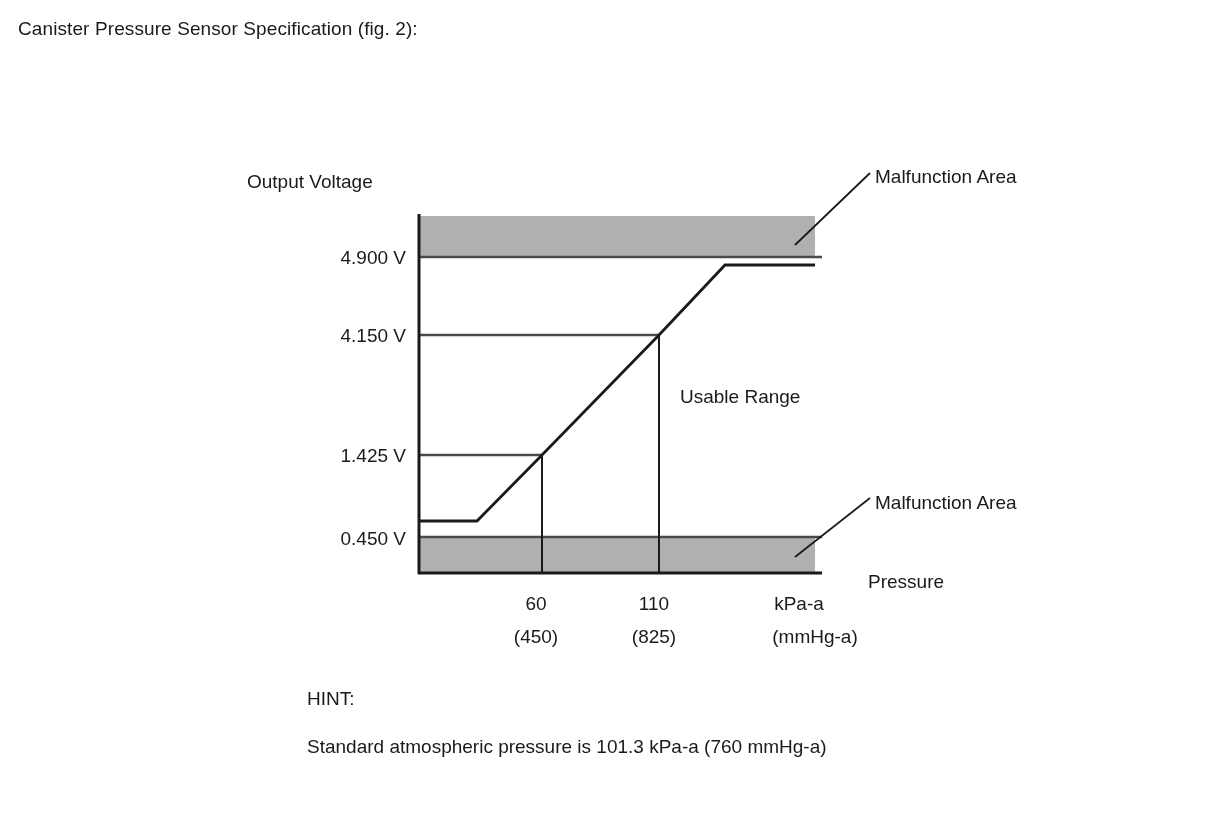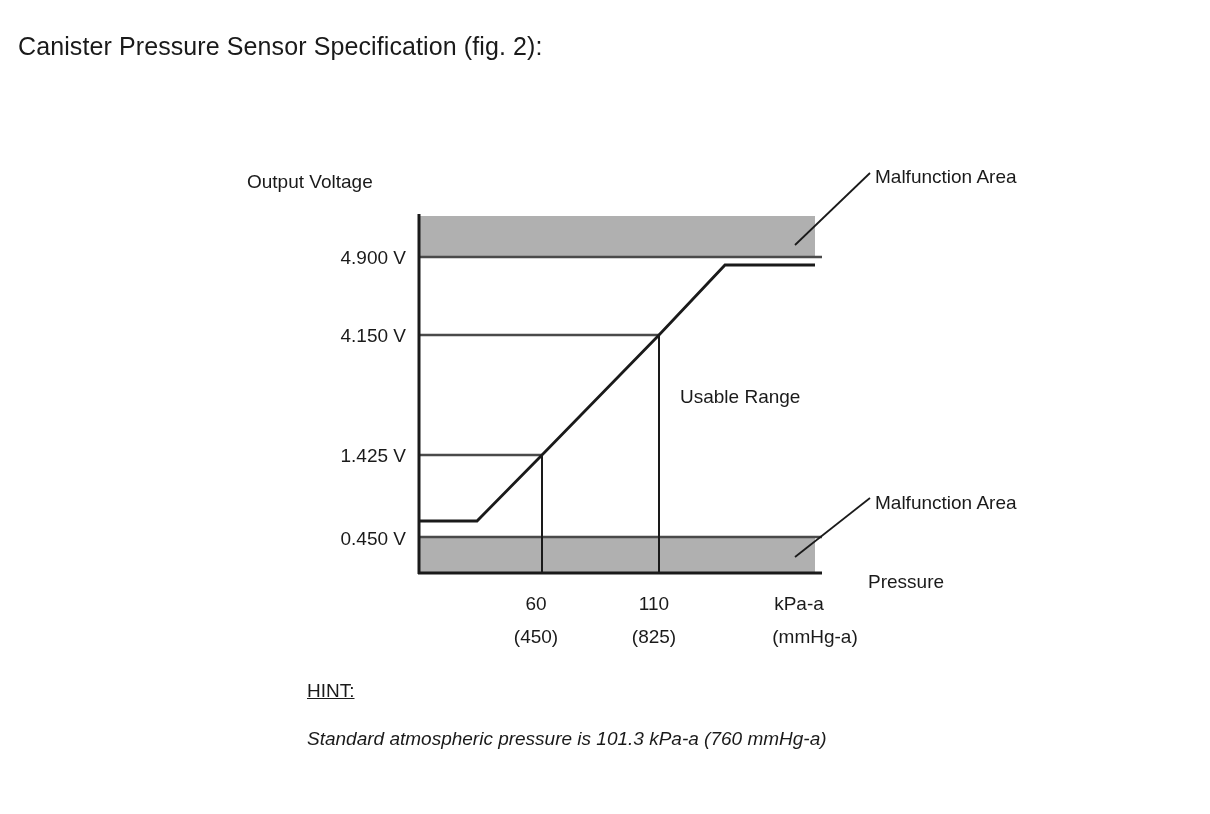--- a/index.html
+++ b/index.html
@@ -16,48 +16,46 @@
     color: #1a1a1a;
     overflow: hidden;
   }
   .page {
     position: absolute;
     inset: 0;
   }
   #doc-title {
     position: absolute;
     left: 18px;
-    top: 32px;
-    font-size: 25px;
+    top: 18px;
+    font-size: 19px;
     letter-spacing: 0.1px;
     white-space: nowrap;
   }
   #figure {
     position: absolute;
     left: 0;
     top: 95px;
     width: 1210px;
     height: 560px;
     margin-left: 32px;
   }
   #hint-block {
     position: absolute;
     left: 307px;
     top: 672px;
     font-size: 19px;
   }
   #hint-label {
-    margin: 8px 0 26px 0;
+    margin: 16px 0 26px 0;
     white-space: nowrap;
-    text-decoration: underline;
   }
   #hint-text {
     margin: 0;
     white-space: nowrap;
-    font-style: italic;
   }
   svg { display: block; }
   .axis-line {
     stroke: #1a1a1a;
     stroke-width: 3;
     fill: none;
   }
   .level-line {
     stroke: #4a4a4a;
     stroke-width: 2.6;

